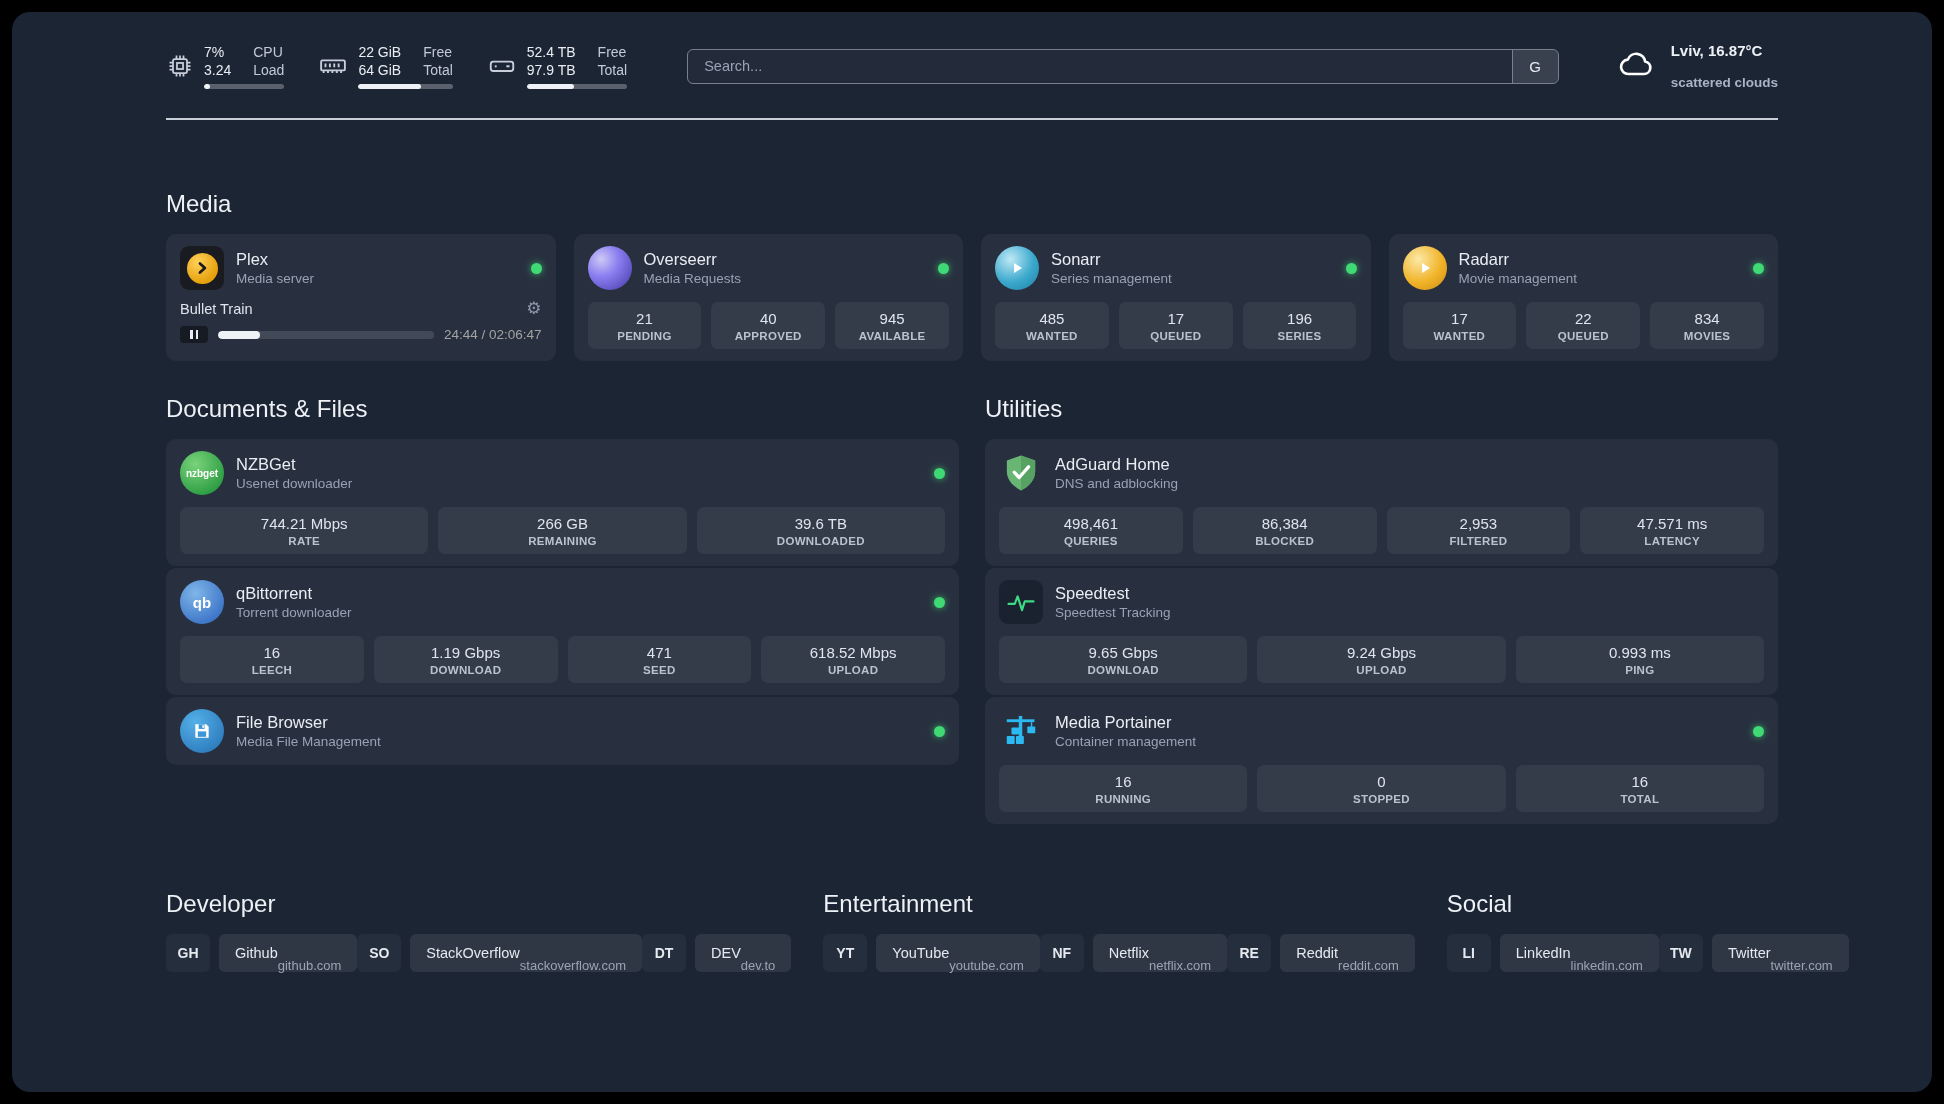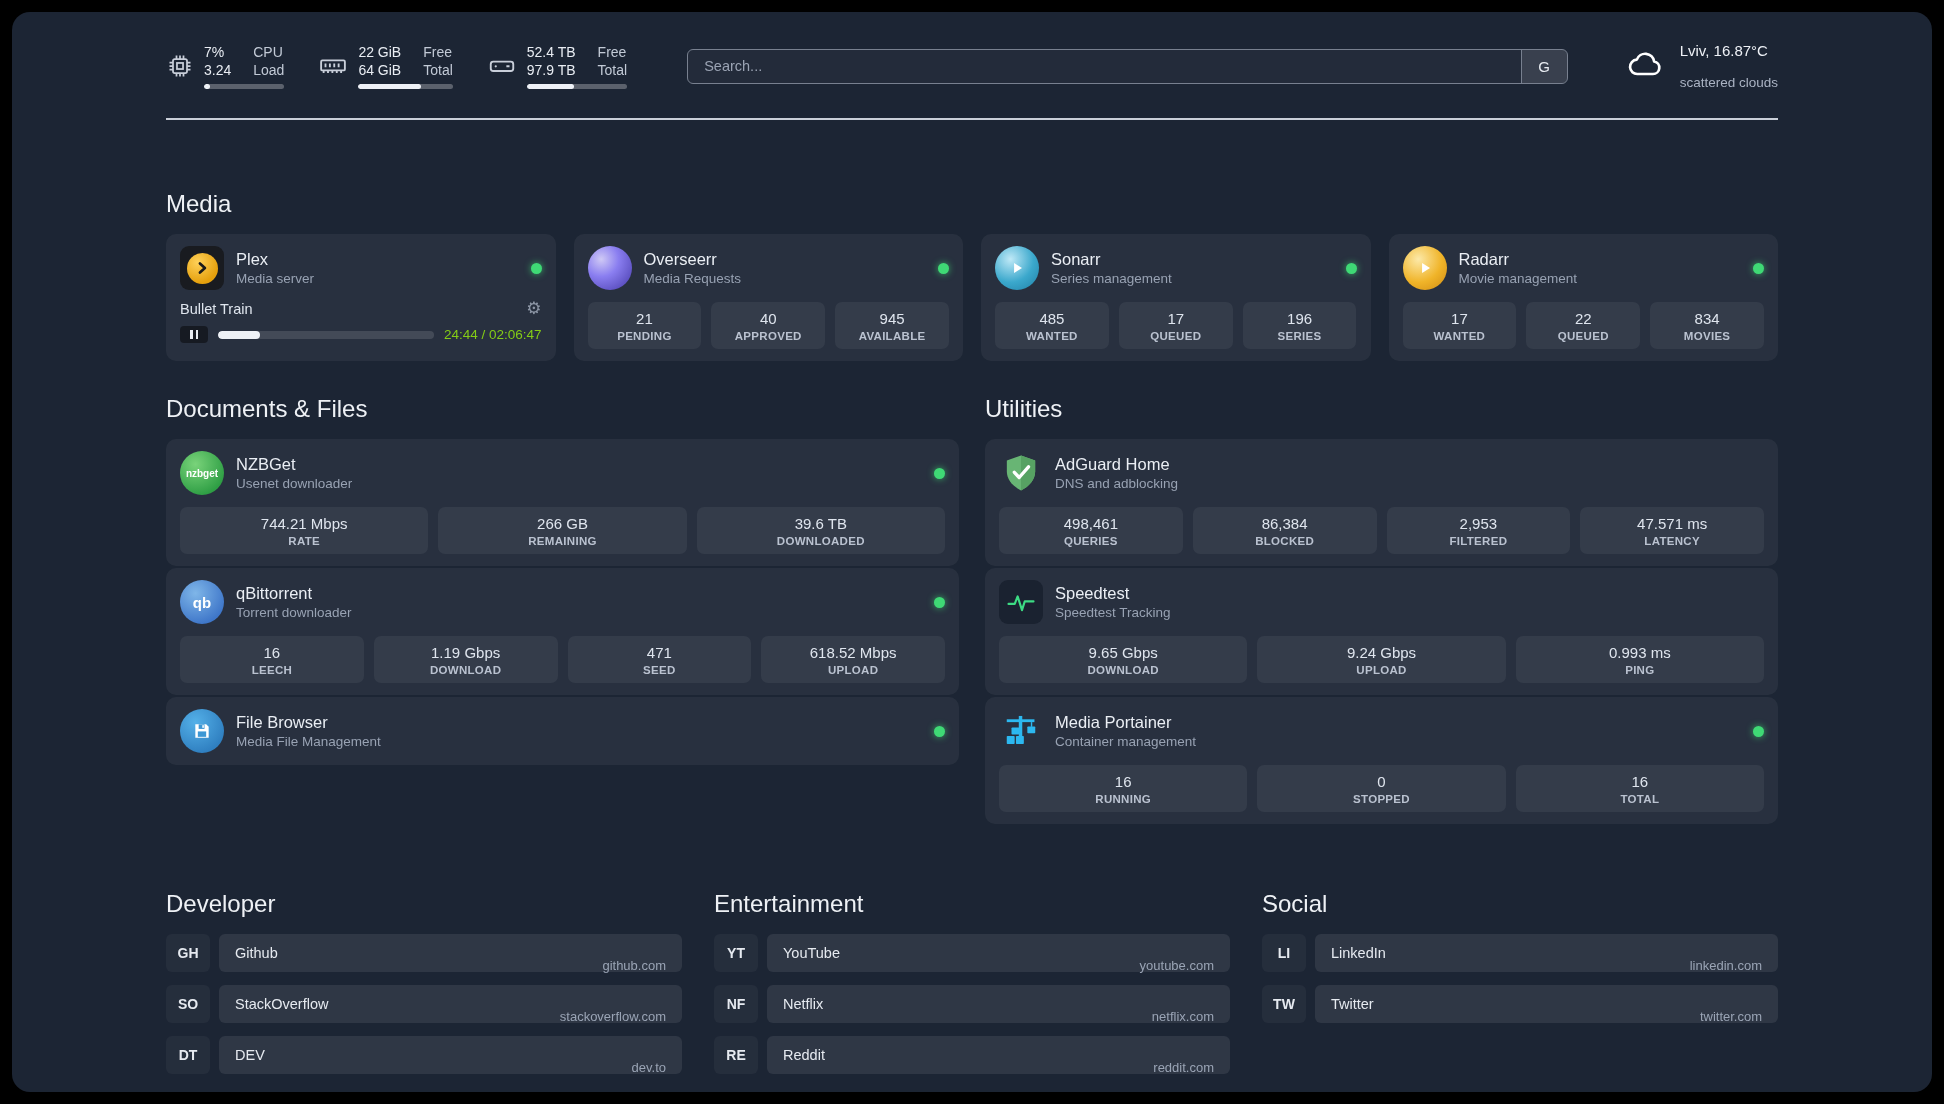--- a/index.html
+++ b/index.html
@@ -20,21 +20,21 @@
   .sys-fill { height:100%; background:#eef1f6; border-radius:3px; }
 
   .searchwrap { flex:1; display:flex; align-items:stretch; margin:0 56px 0 60px; height:35px;
                 border:1px solid #78808f; border-radius:6px; overflow:hidden; background:rgba(255,255,255,0.03); }
   .search { flex:1; background:transparent; border:none; outline:none; color:#dfe4ec; font-size:14.5px; padding:0 16px;
             font-family:inherit; }
   .search::placeholder { color:#9aa3b3; }
   .gbtn { width:46px; border:none; border-left:1px solid #78808f; background:rgba(255,255,255,0.10);
           color:#e8ecf2; font-size:15px; cursor:pointer; font-family:inherit; }
 
-  .weather { display:flex; align-items:center; gap:12px; color:#fff; }
+  .weather { display:flex; align-items:center; gap:12px; color:#fff;font-weight:bold; }
   .wloc { font-size:15px; color:#eef1f6; }
   .wcond { font-size:13.5px; color:#aab3c3; margin-top:16px; }
 
   .divider { border-top:2px solid #c9cfd8; margin-top:28px; }
 
   
   .section-heading { font-size:24px; font-weight:500; color:#eef1f5; }
   .media-section { margin-top:70px; }
   .media-grid { display:grid; grid-template-columns:repeat(4,1fr); gap:18px; margin-top:16px; }
 
@@ -70,28 +70,28 @@
   
   .np-track-row { display:flex; align-items:center; margin-top:10px; }
   .np-track { font-size:14.5px; color:#dfe5ee; }
   .np-gear { margin-left:auto; color:#8d96a6; font-size:17px; line-height:1; cursor:pointer; }
   .np-bar-row { display:flex; align-items:center; gap:10px; margin-top:9px; }
   .pause-btn { width:28px; height:17px; border-radius:4px; background:rgba(0,0,0,0.45); display:flex;
                align-items:center; justify-content:center; gap:3px; cursor:pointer; flex:none; }
   .pause-btn i { display:block; width:2.5px; height:9px; background:#e8ecf2; }
   .np-progress { flex:1; height:8px; border-radius:4px; background:rgba(255,255,255,0.13); overflow:hidden; }
   .np-fill { height:100%; background:#eef1f6; border-radius:4px; }
-  .np-time { font-size:13.5px; color:#84cc16; white-space:nowrap; }
+  .np-time { font-size:13.5px; color:#a3a3a3; white-space:nowrap; }
 
   .two-col { display:grid; grid-template-columns:1fr 1fr; gap:26px; margin-top:34px; }
   .col-stack { display:flex; flex-direction:column; gap:2px; margin-top:16px; }
 
   
   .bookmarks { display:grid; grid-template-columns:1fr 1fr 1fr; gap:32px; margin-top:66px; padding-bottom:30px; }
-  .bm-list { display:flex; flex-direction:column; gap:13px; margin-top:16px;justify-content:flex-end; }
+  .bm-list { display:flex; margin-top:16px;justify-content:flex-end; }
   .bm-row { display:flex; align-items:stretch; gap:9px; height:38px; cursor:pointer; }
   .bm-abbr { width:44px; flex:none; border-radius:6px; background:rgba(255,255,255,0.045); color:#e6eaf0;
              font-size:14px; font-weight:bold; display:flex; align-items:center; justify-content:center; }
   .bm-pill { flex:1; border-radius:6px; background:rgba(255,255,255,0.085); display:flex; align-items:center;
              padding:12px 16px; }
   .bm-name { font-size:14.5px; color:#e6eaf0; }
   .bm-url { margin-left:auto; font-size:13px; color:#9aa4b5;margin-top:24px; }
 </style>
 </head>
 <body>

